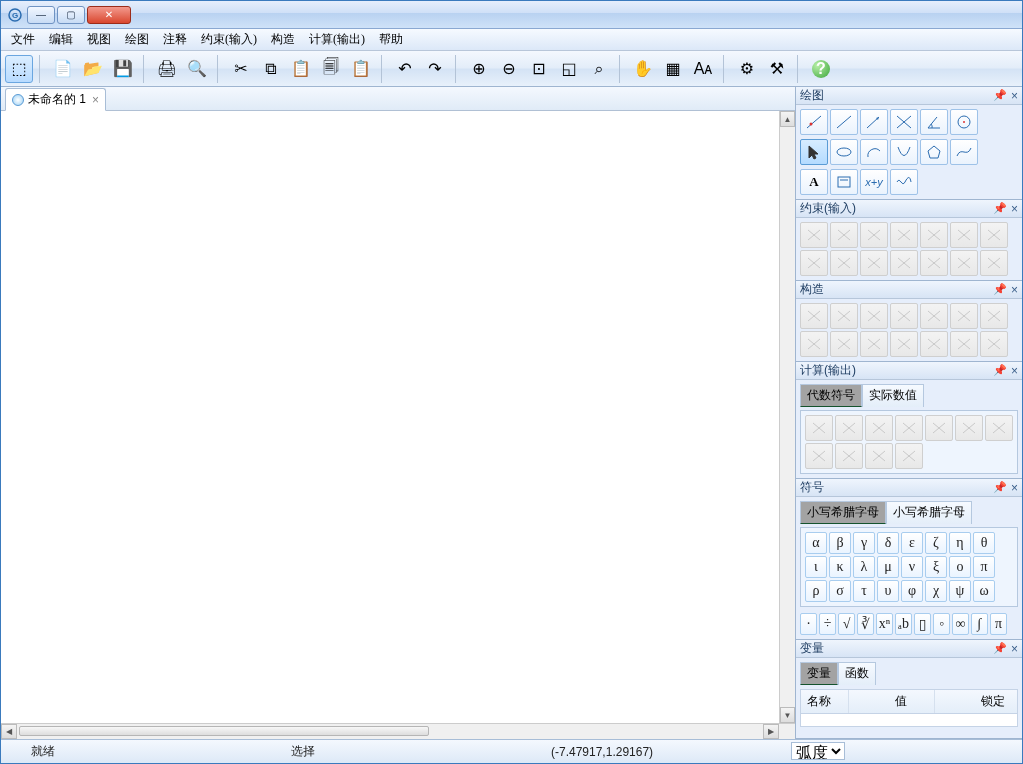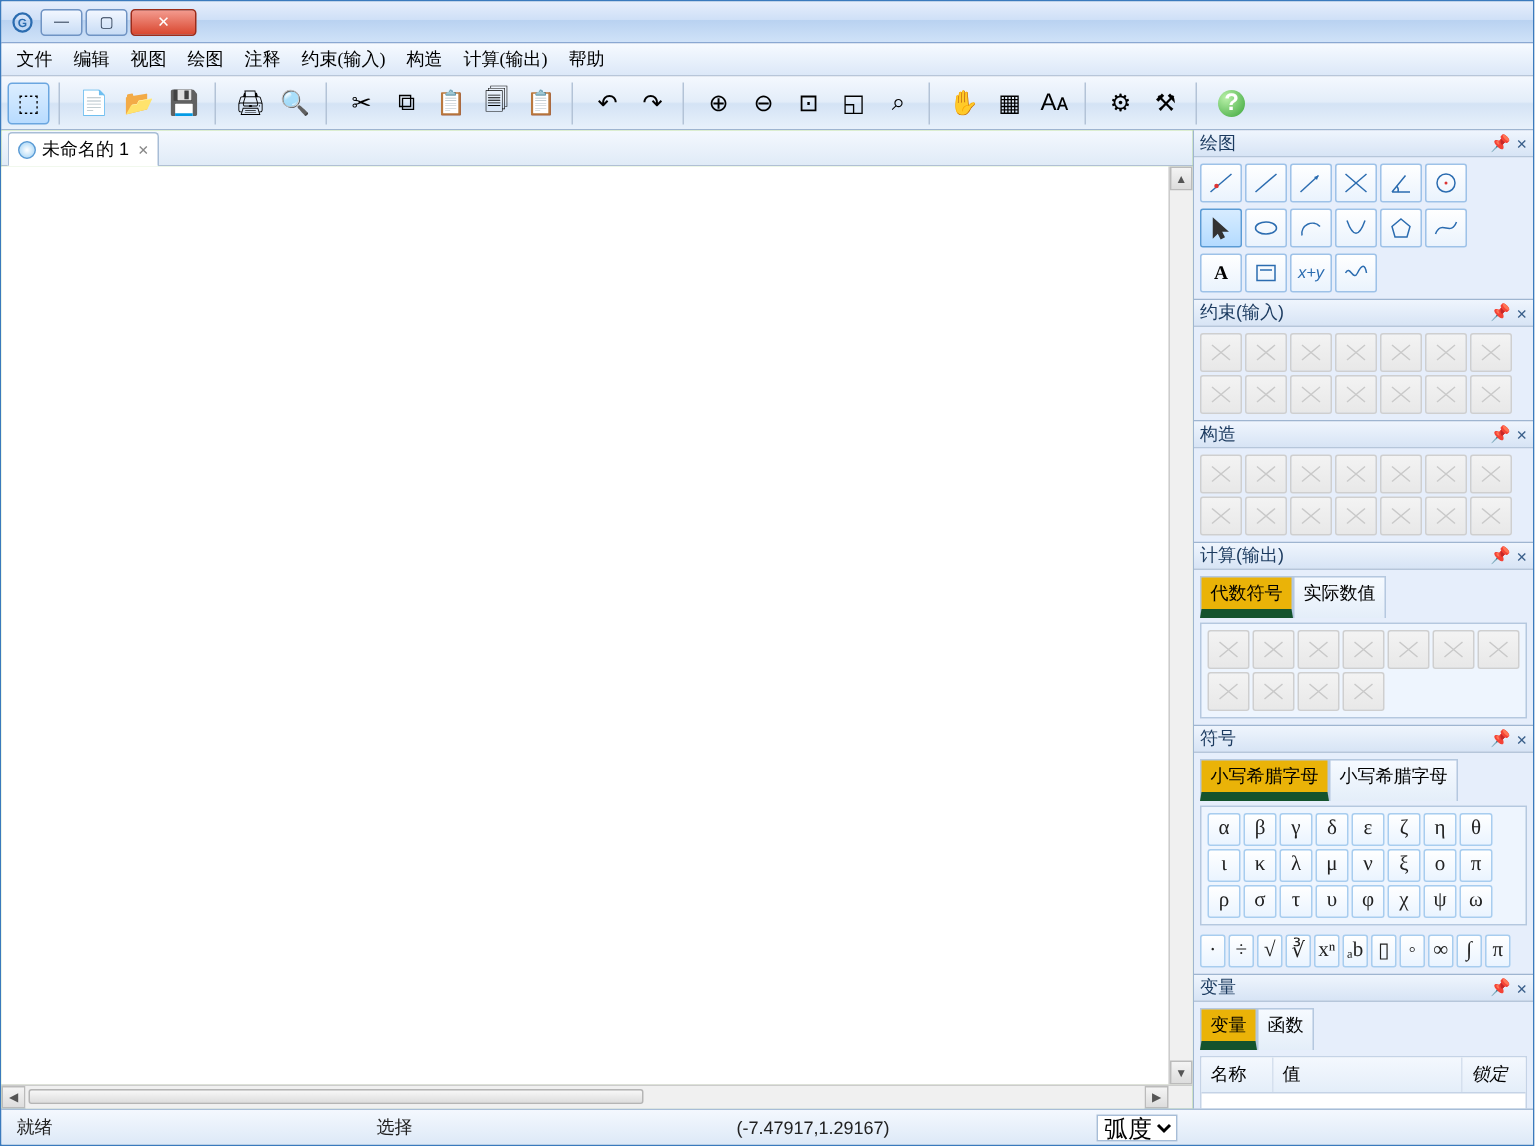--- a/index.html
+++ b/index.html
@@ -86,21 +86,21 @@
 .body-area {
   flex: 1;
   display: flex;
   min-height: 0;
 }
 
 .doc-area {
   flex: 1;
   display:flex;
   flex-direction:column;
-  background:#bef264;
+  background:#be185d;
   border-right:1px solid #9fb5d0;
   min-width:0;
 }
 .tabstrip {
   height: 24px;
   background: linear-gradient(to bottom,#f4f8fe,#e0ebf7);
   border-bottom: 1px solid #b0c0d4;
   display:flex; align-items:flex-end;
   padding: 2px 4px 0 4px;
 }
@@ -198,50 +198,50 @@
   display:flex; gap:0;
 }
 .subtab{
   padding:2px 6px;
   background:linear-gradient(to bottom,#f6faff,#e4eef9);
   border:1px solid #b5c8df;
   border-bottom:none;
   font-size:12px;
 }
 .subtab.active{
-  background:#eab308;
-  border-bottom:6px solid #14532d;
+  background:#a3a3a3;
+  border-bottom:1px solid #14532d;
   position:relative; z-index:1;
 }
 .subtabs-body{
   border:1px solid #b5c8df;
   padding:4px;
   background:#eef5fe;
   margin-top:-1px;
 }
 .var-table{
   border:1px solid #c5d3e6;
   background:#fff;
   min-height:38px;
 }
-.var-head{display:flex;background:linear-gradient(#f4f8fe,#e4eef9);border-bottom:1px solid #c5d3e6;}
+.var-head{display:flex;background:linear-gradient(#f4f8fe,#e4eef9);border-bottom:1px solid #c5d3e6;gap:40px;}
 .var-head span{padding:3px 6px;border-right:1px solid #d5e0ee;font-size:12px;}
 .var-head span:nth-child(1){width:48px;}
 .var-head span:nth-child(2){flex:1;}
-.var-head span:nth-child(3){width:42px;border-right:none;font-style:italic;}
+.var-head span:nth-child(3){width:42px;border-right:none;}
 
 .statusbar{
   height:24px;
   background:linear-gradient(to bottom,#f4f8fe,#dde9f7);
   border-top:1px solid #a7bdd7;
   display:flex; align-items:center;
   font-size:12px; color:#222;
 }
 .statusbar .seg{padding:0 10px;}
-.statusbar .seg.wide{flex:0 0 240px;}
+.statusbar .seg.wide{flex:0 0 240px;margin-left:20px;}
 .statusbar select{
   font-size:16px; height:18px;
   border:1px solid #a7bdd7;
   background:#fff;
 }
 .sb-spacer{flex:1;}
 svg{display:block;}
 </style>
 </head>
 <body>

